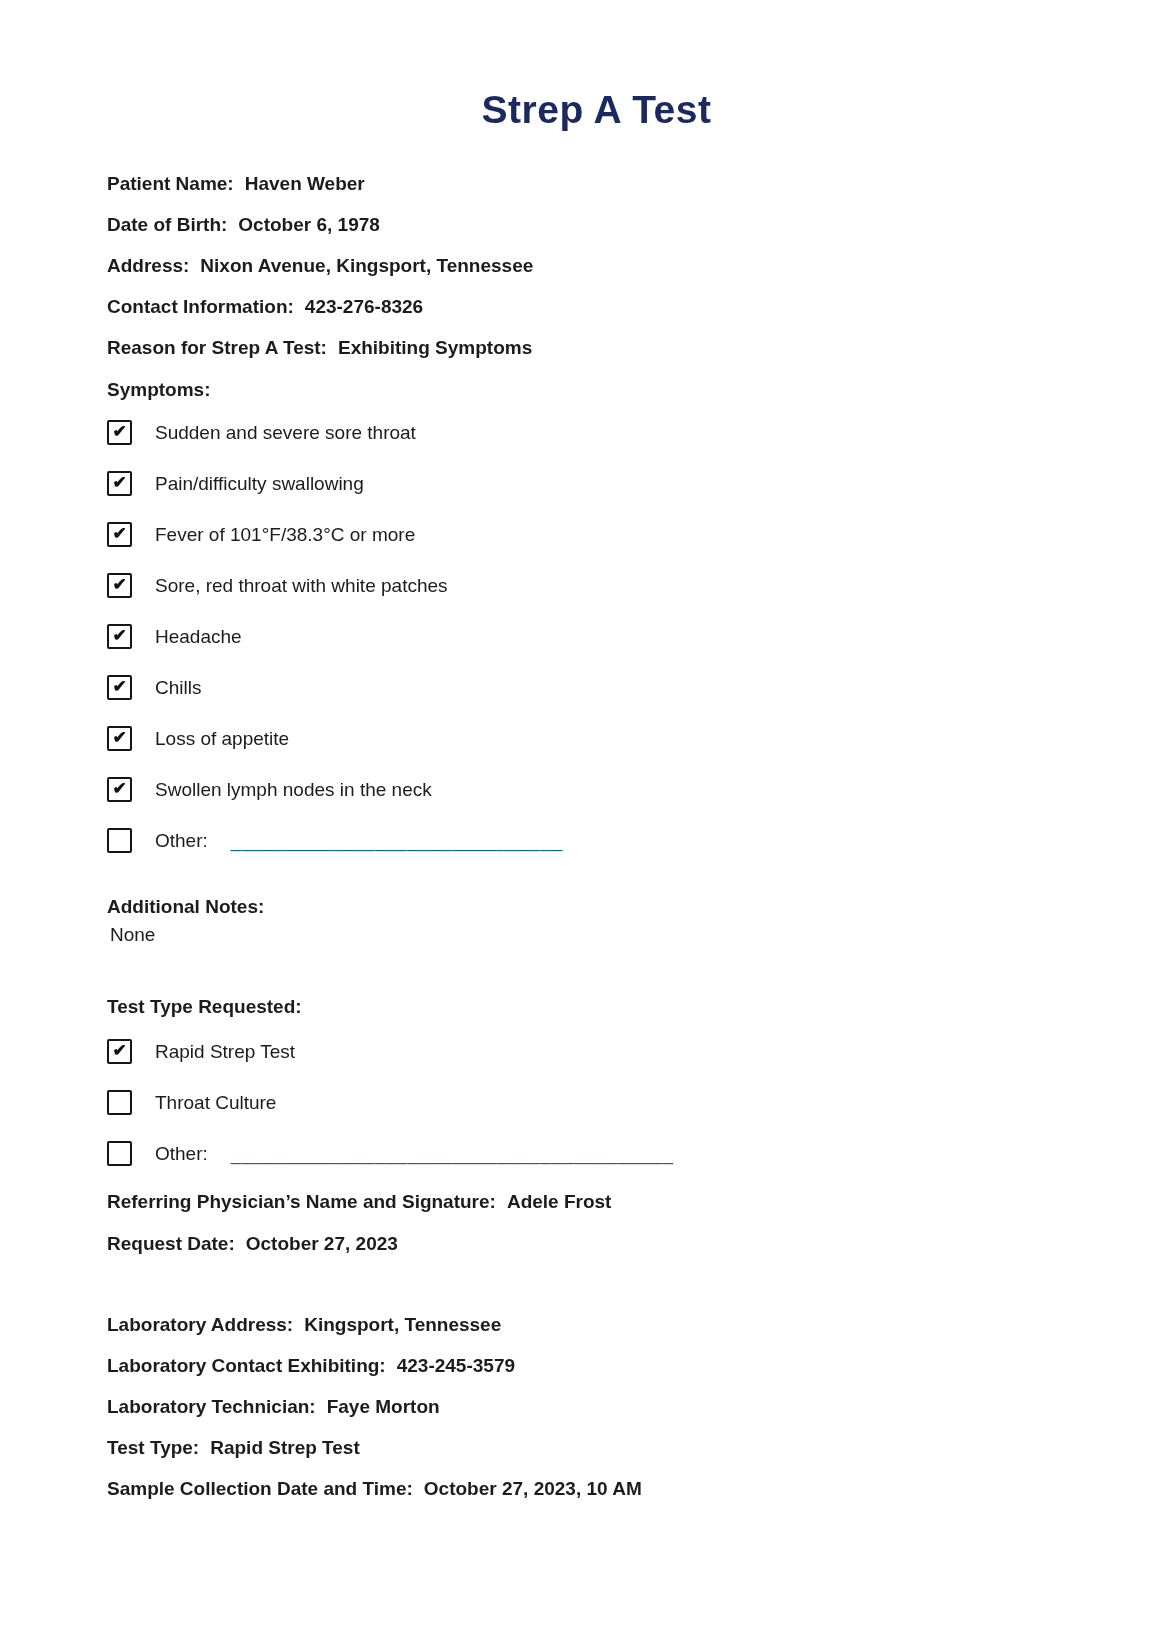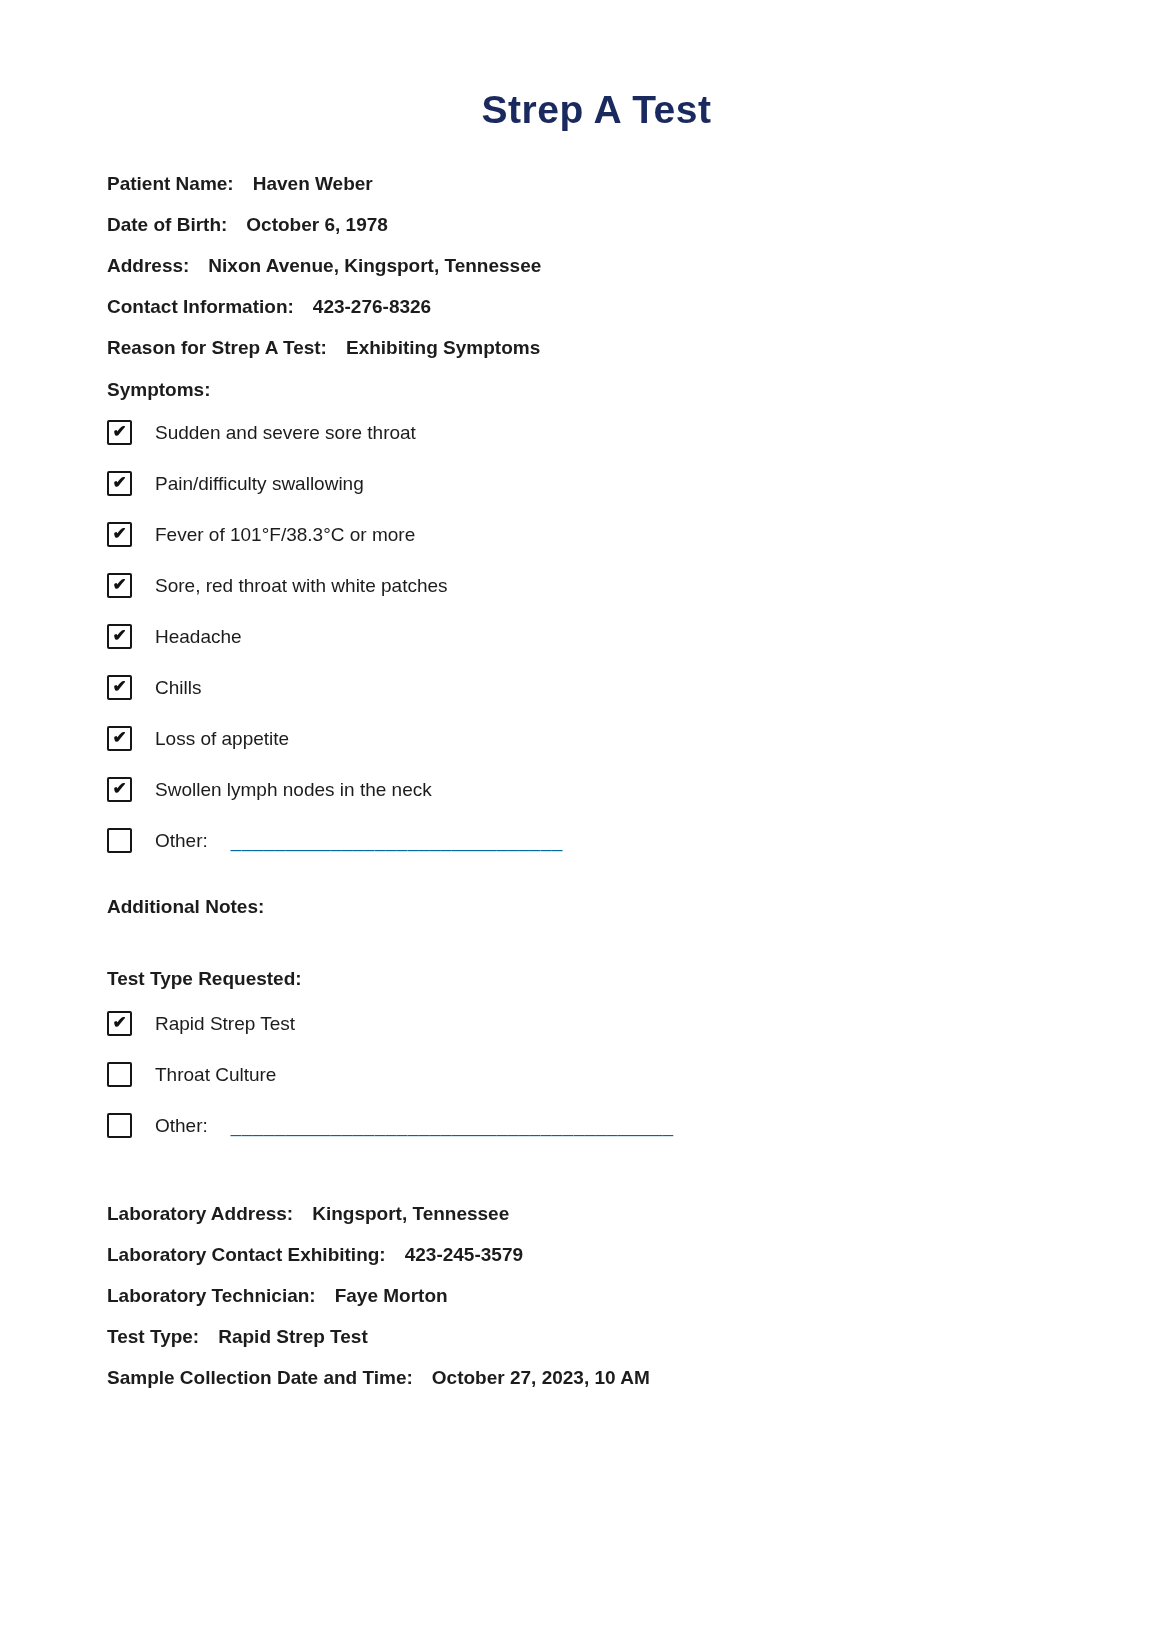--- a/index.html
+++ b/index.html
@@ -19,21 +19,21 @@
     text-align: center;
     font-size: 39px;
     font-weight: 700;
     color: #1b2a5e;
     letter-spacing: 0.5px;
     margin: 0 0 42px 0;
   }
   .field-row {
     display: flex;
     align-items: baseline;
-    gap: 19px;
+    gap: 11px;
     font-size: 19px;
     line-height: 20px;
     margin-bottom: 21px;
   }
   .field-label { font-weight: 700; white-space: nowrap; }
   .field-value { font-weight: 700; }
   .section-heading {
     font-size: 19px;
     font-weight: 700;
     line-height: 20px;
@@ -171,20 +171,21 @@
           </span>
         <span>Other:</span>
         <span class="blank-line">______________________________</span>
       </div>
 
     </div>
   </div>
 
   <div class="notes-block" style="">
     <div class="section-heading" style="margin-bottom:0;">Additional Notes:</div>
+    <div class="notes-value">None</div>
   </div>
 
   <div class="spacer-md"></div>
 
   <div>
     <div class="section-heading" style="margin-bottom:22px;">Test Type Requested:</div>
     <div class="checklist">
 
       <div class="check-item">
         <span class="checkbox checked">
@@ -202,20 +203,30 @@
         <span class="checkbox">
             <span class="mark">✔</span>
           </span>
         <span>Other:</span>
         <span class="blank-line">________________________________________</span>
       </div>
 
     </div>
   </div>
 
+  <div style="margin-top:4px;">
+    <div class="field-row sig-row">
+      <span class="field-label">Referring Physician’s Name and Signature:</span>
+      <span class="field-value">Adele Frost</span>
+    </div>
+    <div class="field-row">
+      <span class="field-label">Request Date:</span>
+      <span class="field-value">October 27, 2023</span>
+    </div>
+  </div>
 
   <div class="spacer-sm"></div>
 
   <div>
     <div class="field-row">
       <span class="field-label">Laboratory Address:</span>
       <span class="field-value">Kingsport, Tennessee</span>
     </div>
     <div class="field-row">
       <span class="field-label">Laboratory Contact Exhibiting:</span>

